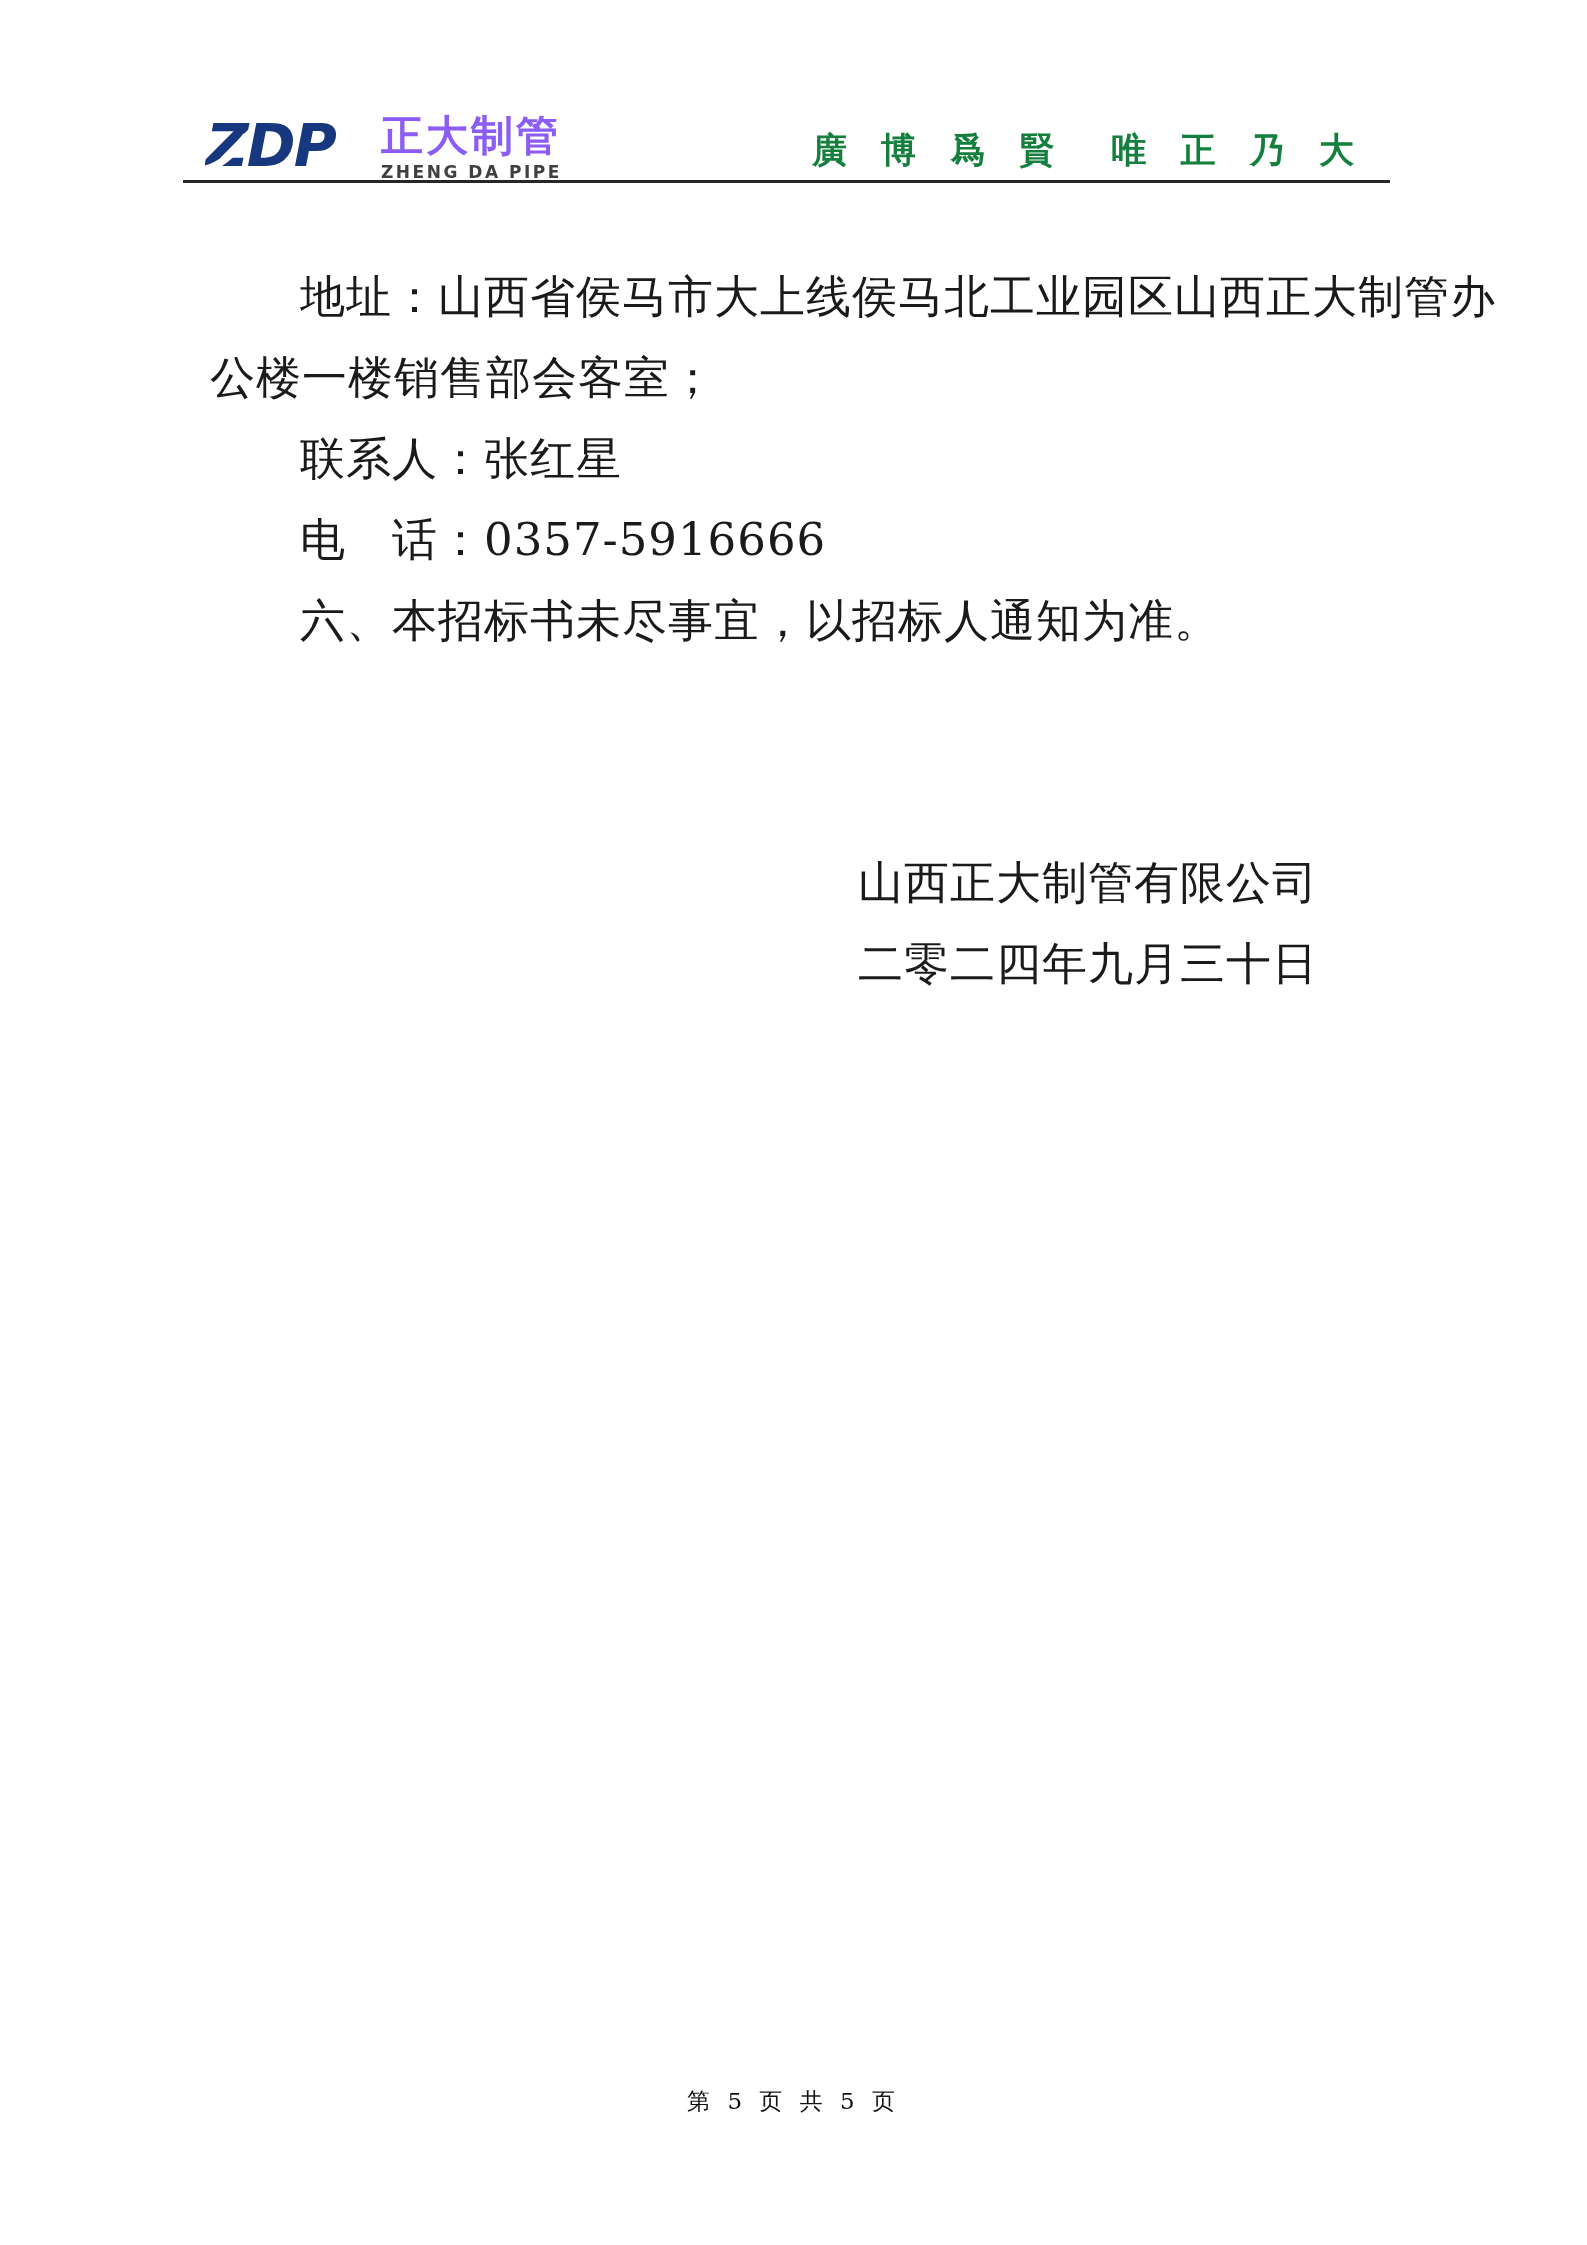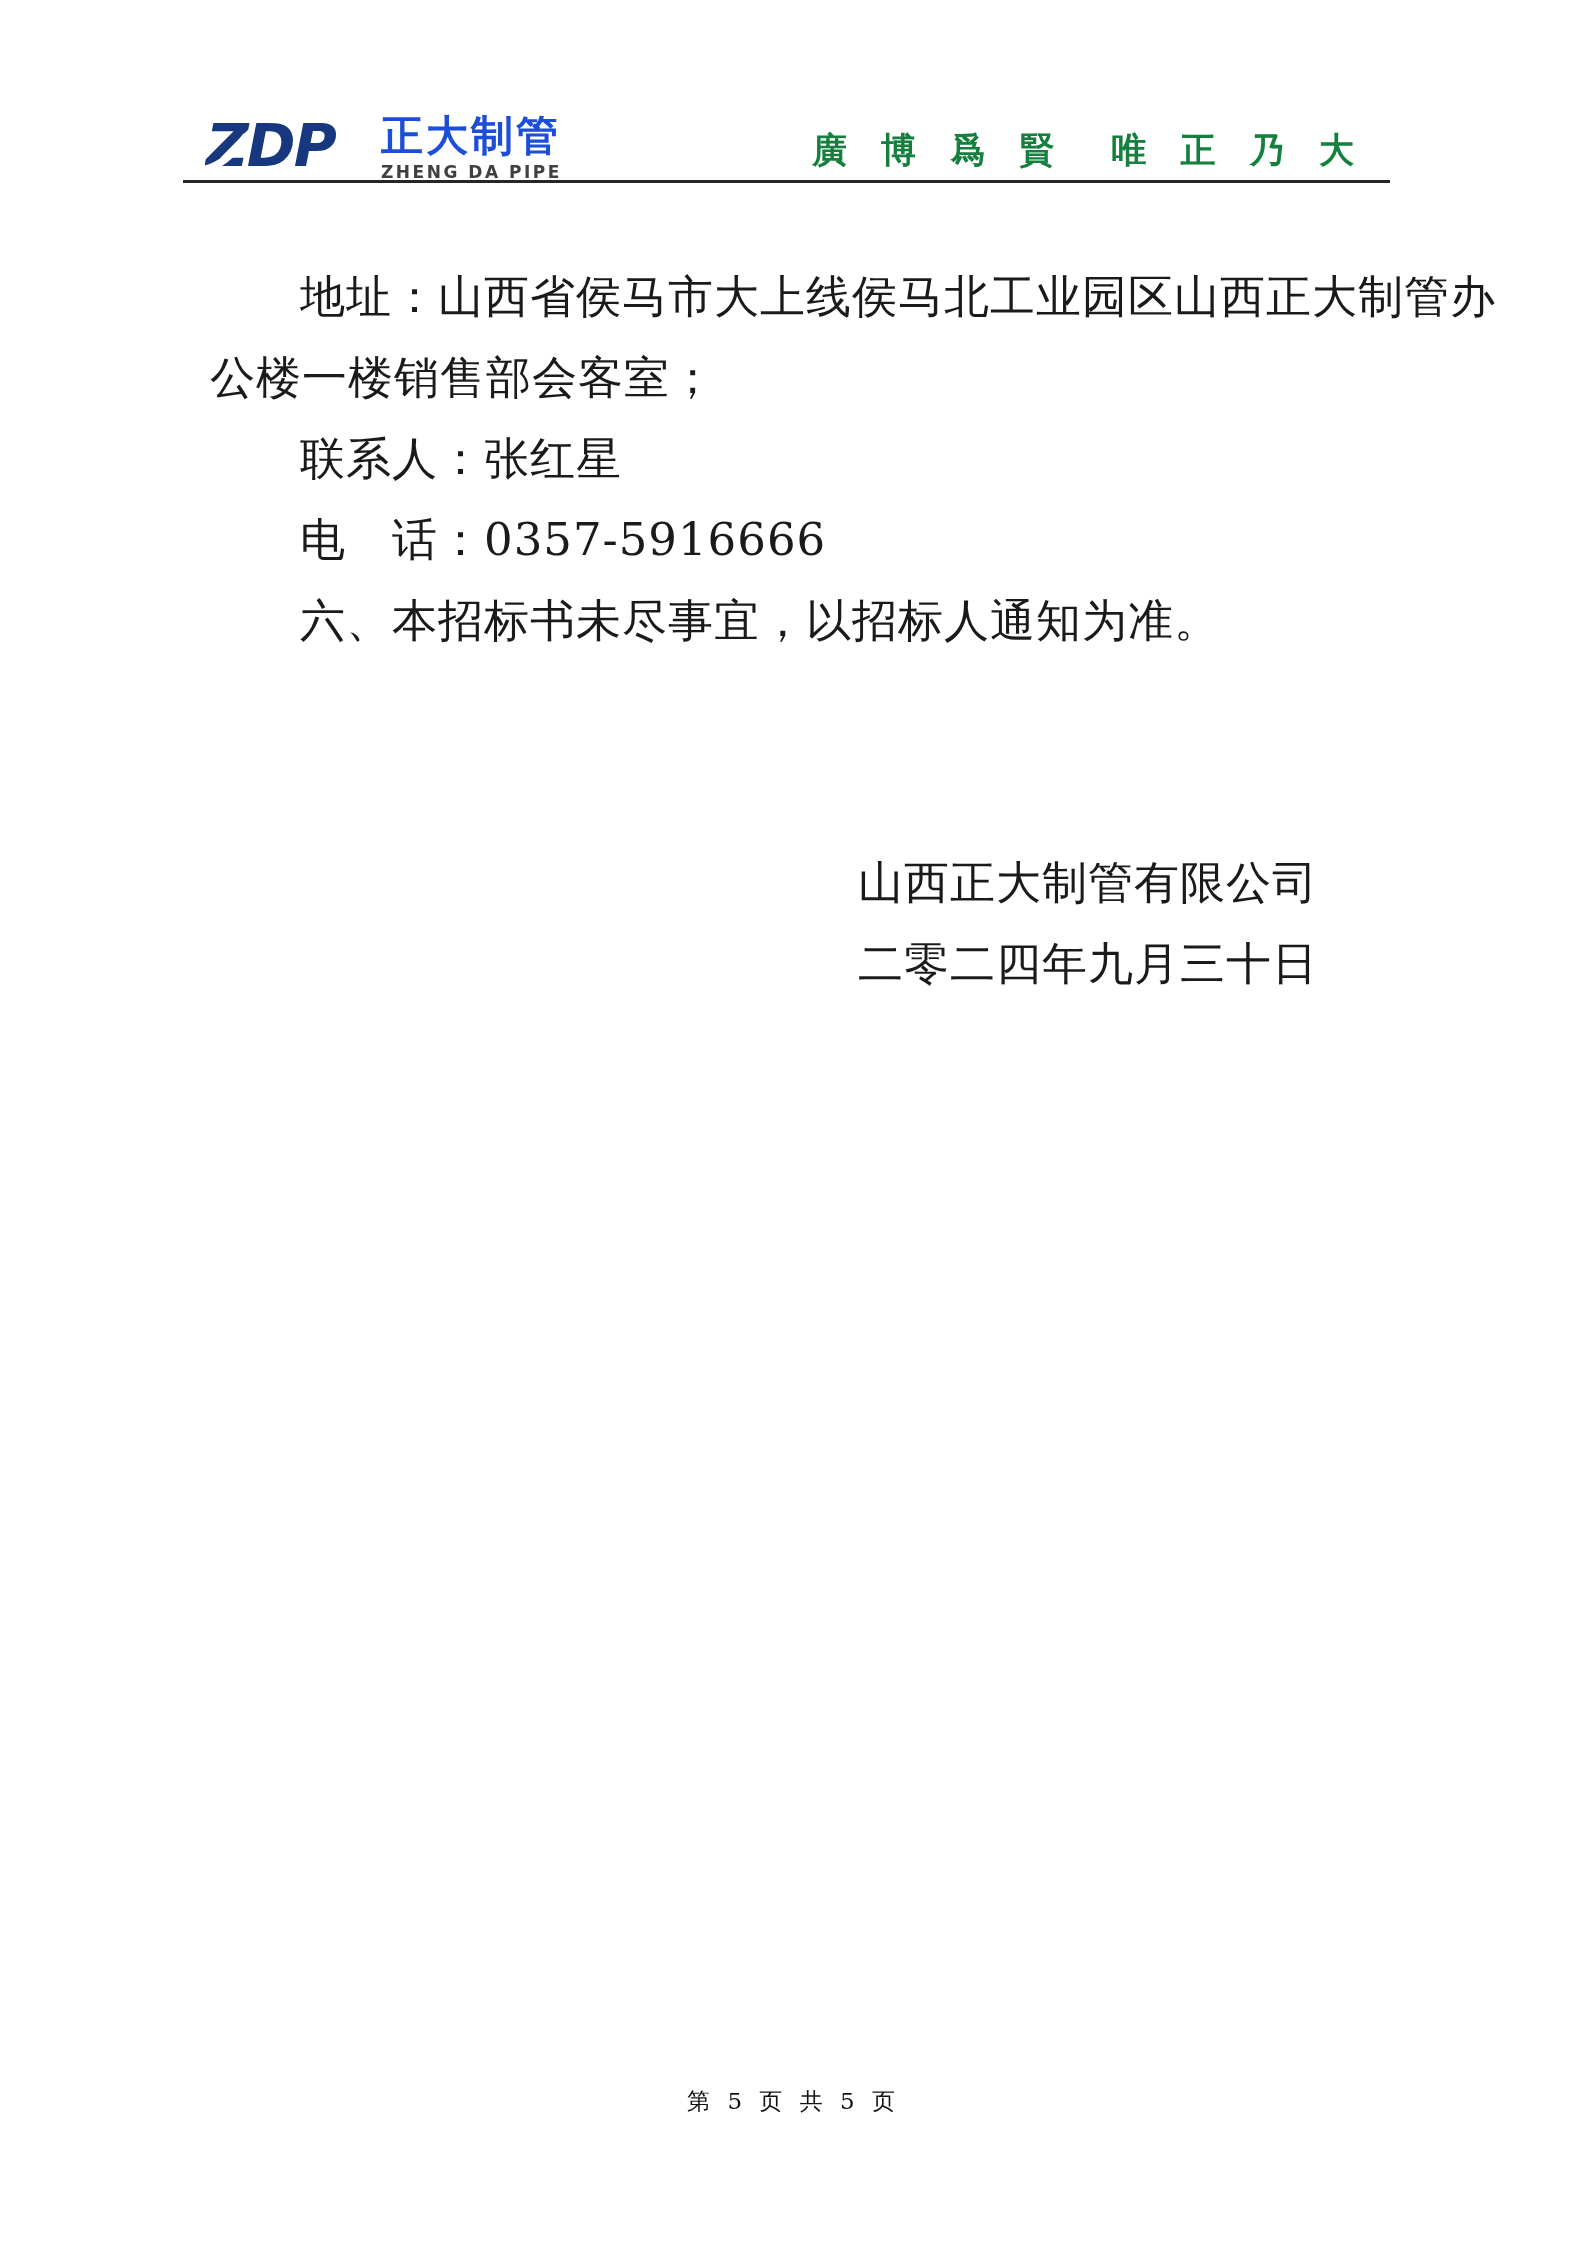--- a/index.html
+++ b/index.html
@@ -31,21 +31,21 @@
     display: flex;
     flex-direction: column;
     justify-content: flex-start;
     padding-top: 2px;
   }
   .logo-cn {
     font-family: "DejaVu Sans", sans-serif;
     font-weight: bold;
     font-size: 42px;
     line-height: 1.0;
-    color: #1d4ed8;
+    color: #8b5cf6;
     letter-spacing: 3px;
     white-space: nowrap;
   }
   .logo-en {
     font-family: "DejaVu Sans", sans-serif;
     font-weight: bold;
     font-size: 17px;
     color: #404040;
     letter-spacing: 2.5px;
     margin-top: 5px;

